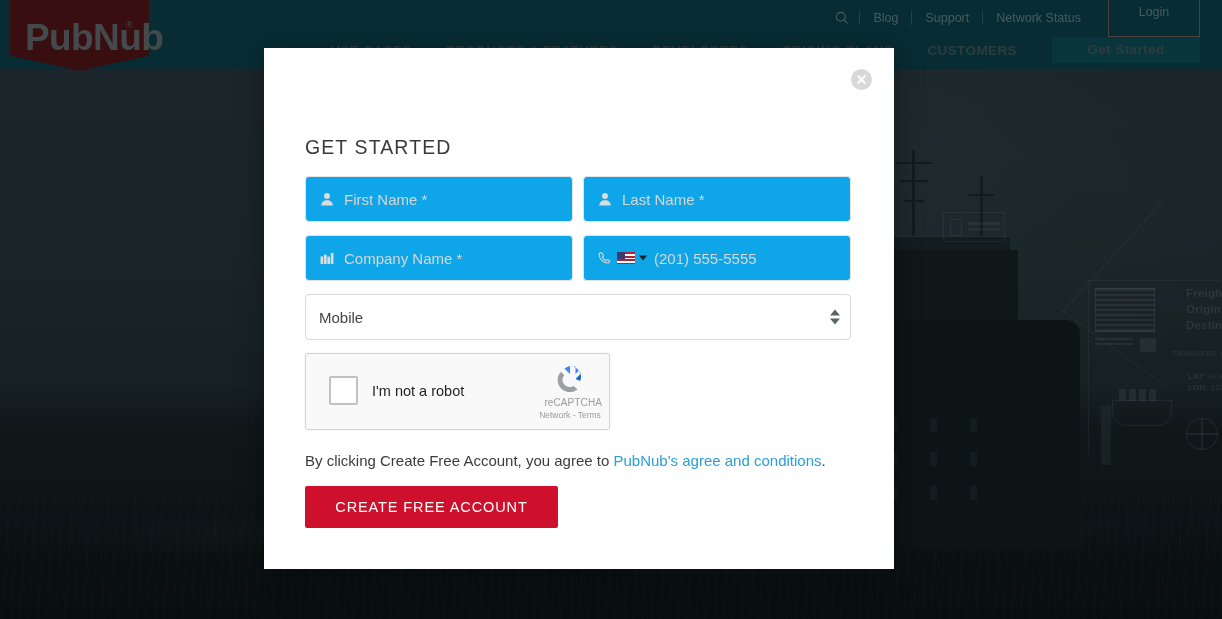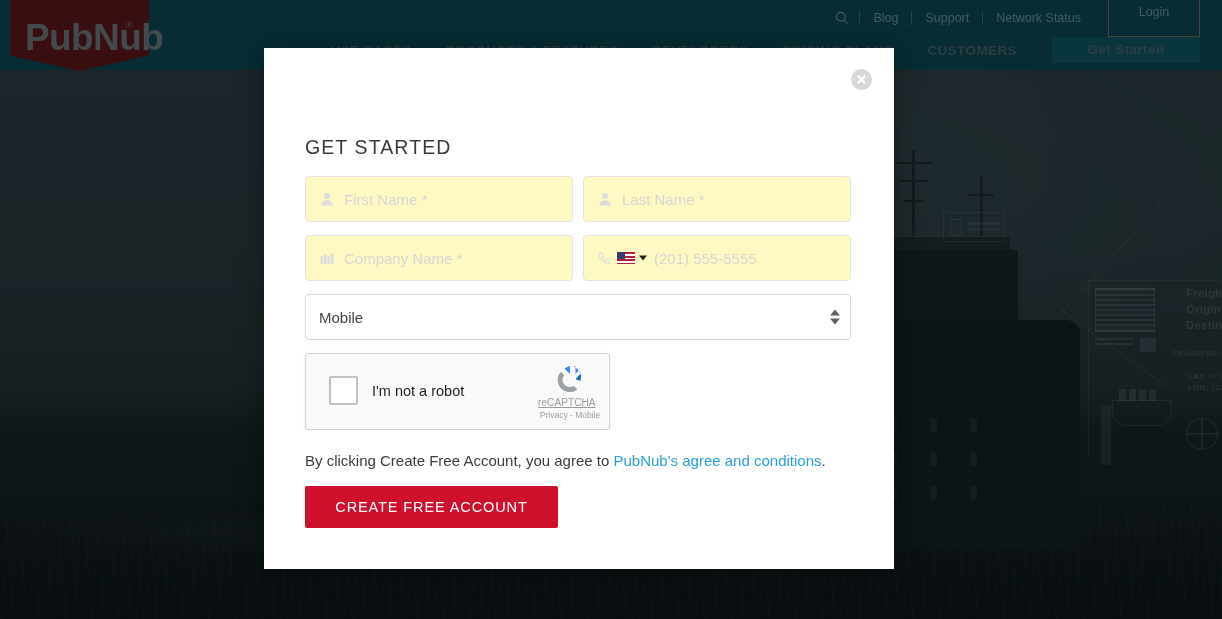--- a/index.html
+++ b/index.html
@@ -215,21 +215,21 @@
     position:absolute; left: 41px; top: 88px;
     font-size: 19.5px; color: #3b3b3b; letter-spacing: 1.1px; font-weight: normal;
   }
 
   .form{
     position:absolute; left: 41px; top: 128px; width: 546px;
   }
   .row{ display:flex; gap: 10px; margin-bottom: 13px; }
   .field{
     position: relative; height: 46px;
-    border: 1px solid #e2e2e2; border-radius: 4px; background:#fef9c3;
+    border: 1px solid #e2e2e2; border-radius: 4px; background:#0ea5e9;
     display:flex; align-items:center;
   }
   .field.half{ width: 272px; }
   .field .fi{
     position:absolute; left: 13px; top: 50%; transform: translateY(-50%);
     width: 16px; height: 16px; display:flex; align-items:center; justify-content:center;
   }
   .field input{
     border: none; outline: none; background: transparent;
     width: 100%; height: 100%;
@@ -285,22 +285,22 @@
     position:absolute; left: 23px; top: 22px; width: 29px; height: 29px;
     background:#fff; border: 2px solid #c1c1c1; border-radius: 2px;
   }
   .rc-label{
     position:absolute; left: 66px; top: 29px; font-size: 14.5px; color: #1f1f1f;
   }
   .rc-logo{
     position:absolute; right: 22px; top: 8px; width: 34px; height: 34px;
   }
   .rc-brand{
-    position:absolute; right: 7px; top: 43px; width: 64px; text-align:left;
-    font-size: 10px; color: #9b9b9b; letter-spacing: .1px; text-decoration: underline;
+    position:absolute; right: 7px; top: 43px; width: 64px; text-align:right;
+    font-size: 10px; color: #9b9b9b; letter-spacing: .1px;
   }
   .rc-priv{
     position:absolute; right: 7px; top: 56px; width: 64px; text-align:center;
     font-size: 8.5px; color: #9b9b9b;
   }
 
   .terms{
     position:absolute; left: 41px; top: 404px;
     font-size: 15px; color: #3c3c3c; white-space: nowrap;
   }
@@ -494,21 +494,21 @@
         <div class="rc-logo">
           <svg width="34" height="34" viewBox="0 0 36 36">
             <path d="M18 4.2c3.9 0 7.3 1.9 9.4 4.8l-3.6 3.6V4.8z" fill="#4285f4"></path>
             <path d="M27.6 9.3c2.3 3.1 2.8 7.2 1.2 10.8l-4.9-2.1 5-5.3z" fill="#1b66c9"></path>
             <path d="M18 31.8c-6.4 0-11.8-4.6-12.9-10.7l5.1-1c.8 3.7 4 6.4 7.8 6.4 1.5 0 2.9-.4 4.1-1.1l3.7 3.7c-2.2 1.7-4.9 2.7-7.8 2.7z" fill="#9aa0a6"></path>
             <path d="M5.1 21.1C4.4 17.2 5.6 13.2 8.4 10.4l3.7 3.7c-1.6 1.6-2.3 3.8-2 6z" fill="#9aa0a6"></path>
             <path d="M18 4.2v8.6l-5.9-5.9A13.7 13.7 0 0 1 18 4.2z" fill="#4285f4"></path>
           </svg>
         </div>
         <div class="rc-brand">reCAPTCHA</div>
-        <div class="rc-priv">Privacy - Mobile</div>
+        <div class="rc-priv">Network - Terms</div>
       </div>
 
     </div>
 
     <div class="terms">
       <span>By clicking Create Free Account, you agree to </span><a href="#">PubNub's agree and conditions</a><span>.</span>
     </div>
 
     <button class="btn-create">CREATE FREE ACCOUNT</button>
 

